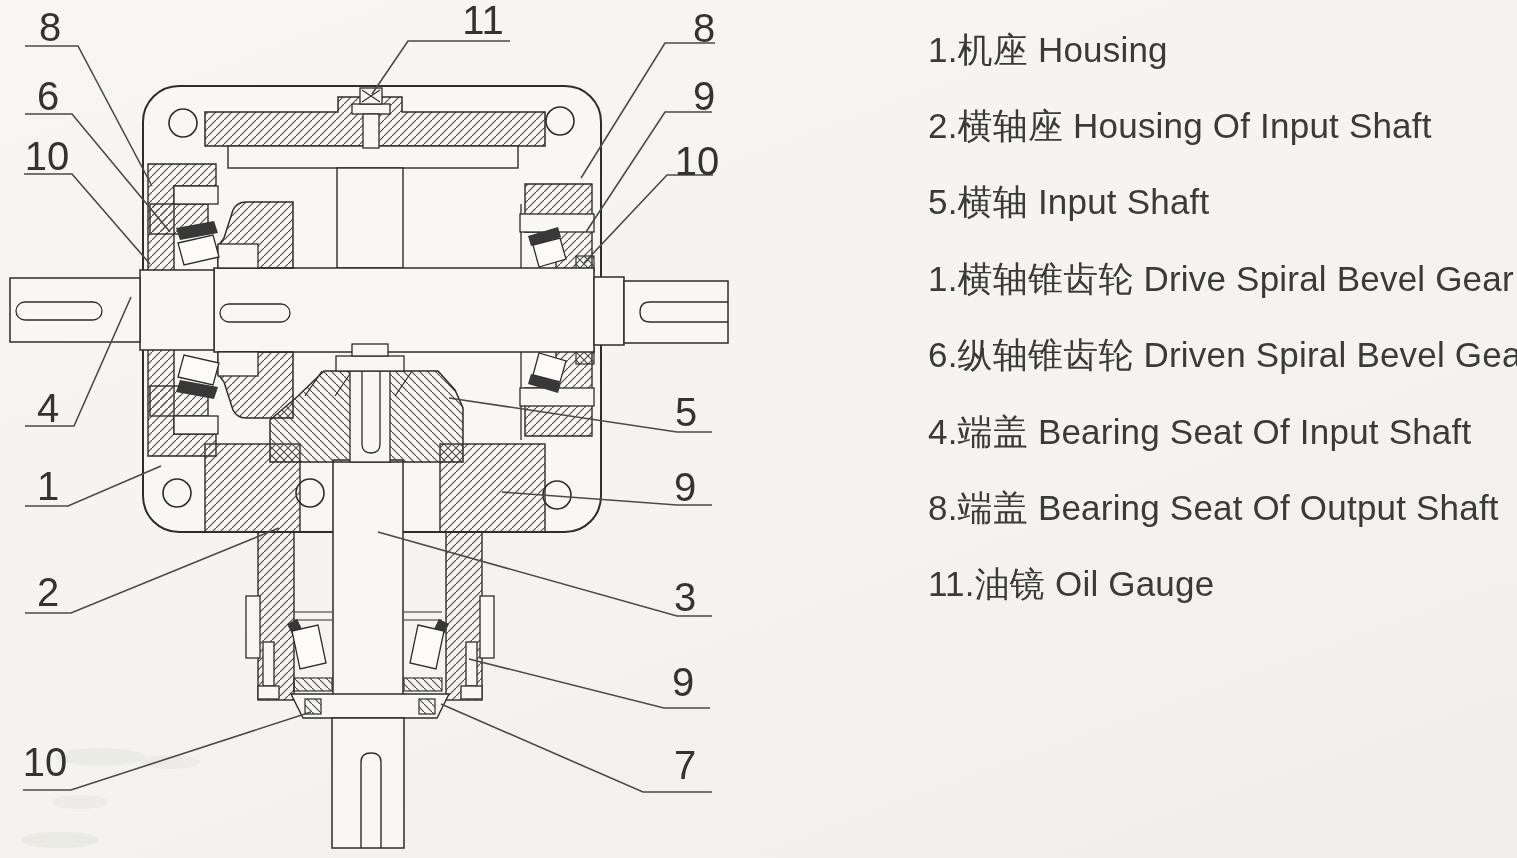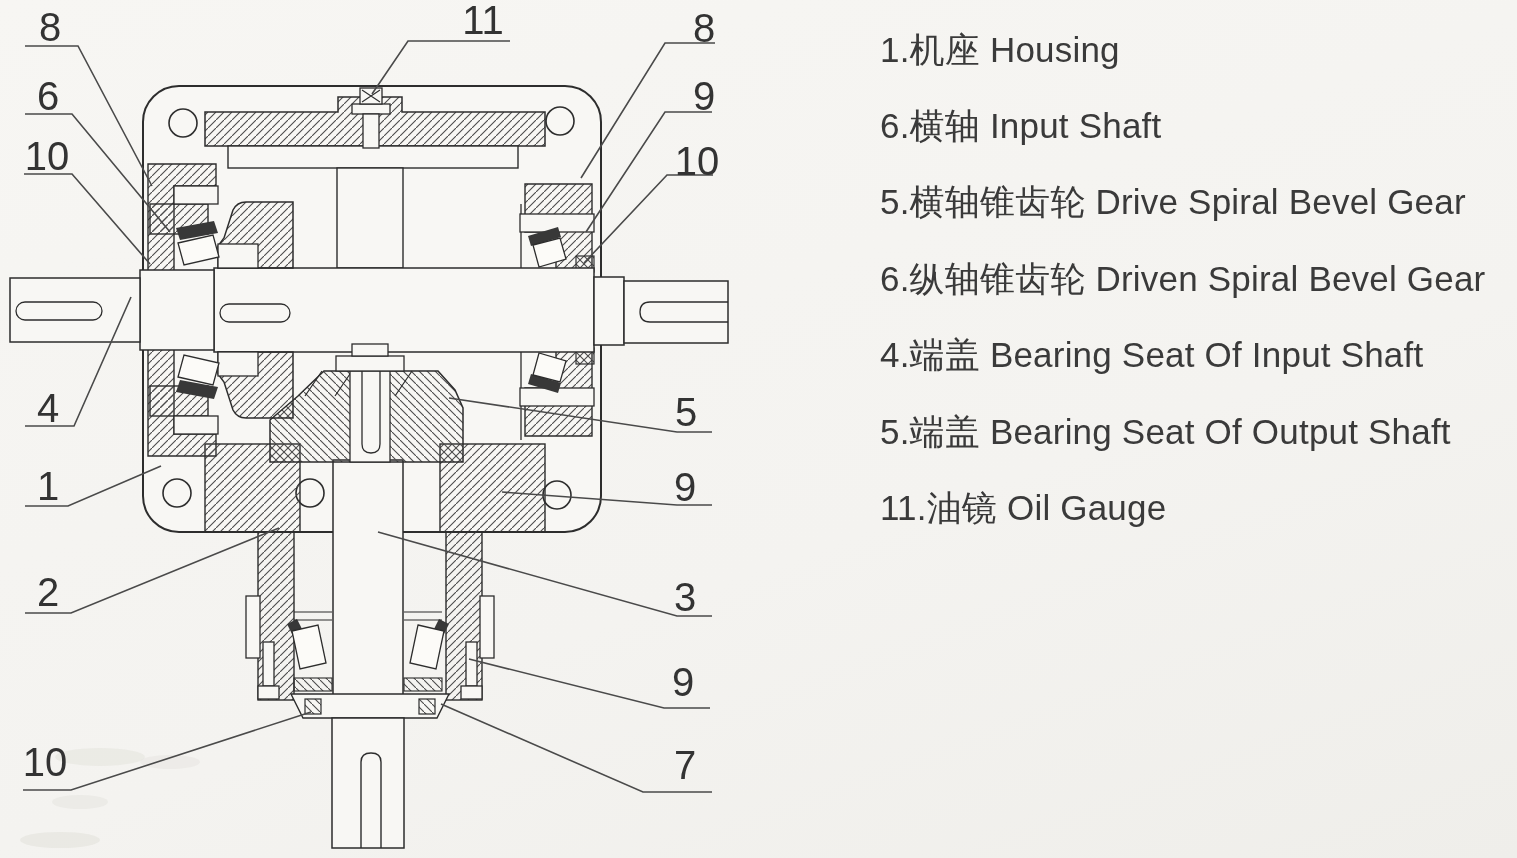--- a/index.html
+++ b/index.html
@@ -5,21 +5,21 @@
   html,body{margin:0;padding:0;}
   body{
     width:1517px;height:858px;
     background:linear-gradient(160deg,#f7f6f3 0%,#f4f3f0 60%,#efeeea 100%);
     font-family:"Liberation Sans", sans-serif;
     overflow:hidden;
   }
   #stage{position:relative;width:1517px;height:858px;}
   #drawing{position:absolute;left:0;top:0;}
   #legend{
-    position:absolute;left:880px;top:12px;width:575px;
+    position:absolute;left:928px;top:12px;width:575px;
     color:#3a3a3a;
   }
   .legend-item{
     height:76.4px;display:flex;align-items:center;
     font-size:35px;letter-spacing:.2px;white-space:nowrap;
     color:#3a3a3a;
   }
   .co-num{
     font-family:"Liberation Sans", sans-serif;
     font-size:40px;
@@ -192,20 +192,21 @@
         <text x="685" y="611" text-anchor="middle" fill="#333333" class="co-num">3</text>
         <polyline points="710,708 664,708 469,659" fill="none" stroke="#4a4a4a" stroke-width="1.6"></polyline>
         <text x="683" y="696" text-anchor="middle" fill="#333333" class="co-num">9</text>
         <polyline points="712,792 643,792 441,704" fill="none" stroke="#4a4a4a" stroke-width="1.6"></polyline>
         <text x="685" y="779" text-anchor="middle" fill="#333333" class="co-num">7</text>
       </g>
   </svg>
 
   <div id="legend">
       <div class="legend-item">1.机座 Housing</div>
-      <div class="legend-item">6.横轴 Input Shaft</div>
-      <div class="legend-item">5.横轴锥齿轮 Drive Spiral Bevel Gear</div>
+      <div class="legend-item">2.横轴座 Housing Of Input Shaft</div>
+      <div class="legend-item">5.横轴 Input Shaft</div>
+      <div class="legend-item">1.横轴锥齿轮 Drive Spiral Bevel Gear</div>
       <div class="legend-item">6.纵轴锥齿轮 Driven Spiral Bevel Gear</div>
       <div class="legend-item">4.端盖 Bearing Seat Of Input Shaft</div>
-      <div class="legend-item">5.端盖 Bearing Seat Of Output Shaft</div>
+      <div class="legend-item">8.端盖 Bearing Seat Of Output Shaft</div>
       <div class="legend-item">11.油镜 Oil Gauge</div>
     </div>
 </div>
 
 </body></html>

